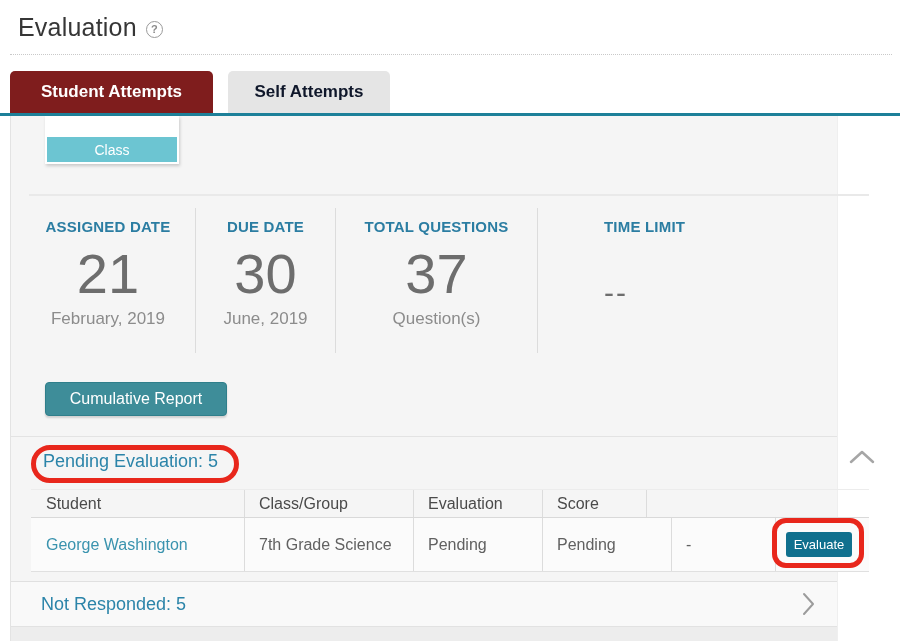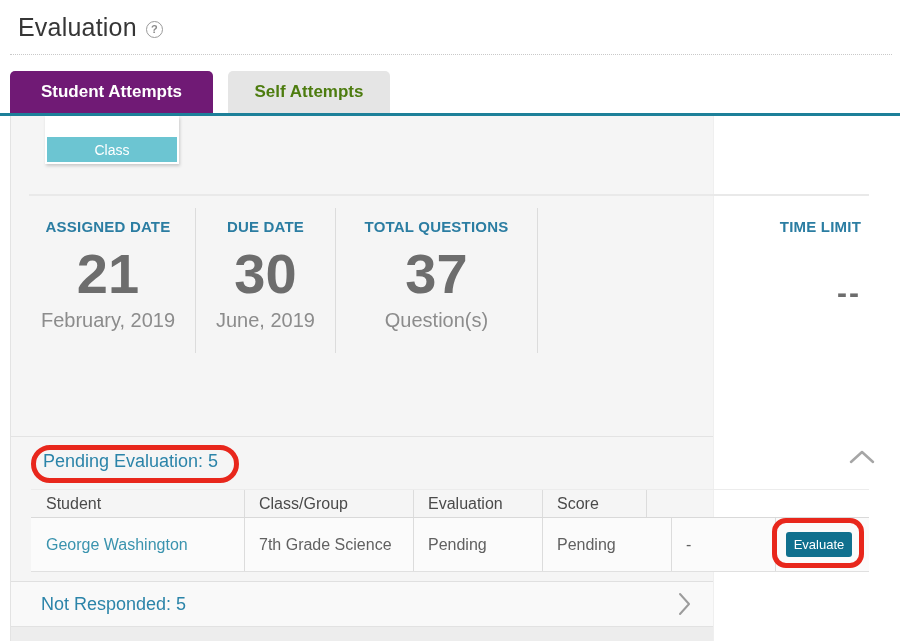--- a/index.html
+++ b/index.html
@@ -19,31 +19,31 @@
     border: 1px solid #9a9a9a; border-radius: 50%;
     color: #8a8a8a; font-size: 11px; font-weight: 700;
     display: inline-flex; align-items: center; justify-content: center;
   }
   .dotted-divider { margin: 9px 8px 0 10px; border-top: 1px dotted #c9c9c9; }
 
   
   .tabs { margin: 16px 0 0 10px; display: flex; gap: 15px; height: 42px; }
   .tab {
     display: flex; align-items: center; justify-content: center;
-    font-size: 17px; font-weight: 600; color: #4d7c0f;
+    font-size: 17px; font-weight: 600; color: #0f172a;
     background: #e5e5e5; border-radius: 5px 5px 0 0; cursor: pointer;
   }
-  .tab.active { background: #701a75; color: #ffffff; }
+  .tab.active { background: #7f1d1d; color: #ffffff; }
   .tab-student { width: 203px; }
   .tab-self { width: 162px; }
   .tab-underline { height: 3px; background: #1d8099; width: 900px; }
 
   
   .panel {
-    position: relative; margin-left: 10px; width: 704px; height: 525px;
+    position: relative; margin-left: 10px; width: 828px; height: 525px;
     background: #f5f5f5; border-left: 1px solid #e3e3e3; border-right: 1px solid #efefef;
   }
 
   
   .class-dd {
     position: absolute; left: 34px; top: 0; width: 134px; height: 48px;
     background: #ffffff; box-shadow: 1px 2px 3px rgba(0,0,0,.18);
   }
   .class-opt {
     position: absolute; left: 2px; right: 2px; bottom: 2px; height: 25px;
@@ -52,25 +52,25 @@
   }
 
   .divider-1 { position: absolute; left: 18px; width: 840px; top: 78px; border-top: 2px solid #e9e9e9; }
 
   
   .stats { position: absolute; left: 10px; top: 92px; width: 860px; height: 145px; display: flex; }
   .stat { text-align: center; padding-top: 10px; }
   .stat-1 { width: 175px; border-right: 1px solid #dcdcdc; }
   .stat-2 { width: 140px; border-right: 1px solid #dcdcdc; }
   .stat-3 { width: 202px; border-right: 1px solid #dcdcdc; }
-  .stat-4 { width: 323px; text-align: right; padding-left: 66px; }
+  .stat-4 { width: 323px; text-align: left; padding-left: 66px; }
   .stat-label { font-size: 15px; font-weight: 600; color: #2b7da2; letter-spacing: .2px; }
-  .stat-value { font-size: 56px; font-weight: 700; color: #6d6d6d; line-height: 1.05; margin-top: 10px; }
+  .stat-value { font-size: 56px; font-weight: 400; color: #6d6d6d; line-height: 1.05; margin-top: 10px; }
   .stat-value.dash { font-size: 30px; margin-top: 42px; letter-spacing: 2px; color: #6d6d6d; }
-  .stat-sub { font-size: 20px; color: #8c8c8c; margin-top: 5px; }
+  .stat-sub { font-size: 17px; color: #8c8c8c; margin-top: 5px; }
 
   
   .cumulative-btn {
     position: absolute; left: 34px; top: 266px; width: 182px; height: 34px;
     background: #3e8d99; border: 1px solid #2f7f8b; border-radius: 4px;
     color: #ffffff; font-size: 16px; font-family: inherit; cursor: pointer;
     box-shadow: 0 2px 2px rgba(0,0,0,.15);
   }
 
   
@@ -162,20 +162,21 @@
       <div class="stat-label">TOTAL QUESTIONS</div>
       <div class="stat-value">37</div>
       <div class="stat-sub">Question(s)</div>
     </div>
     <div class="stat stat-4">
       <div class="stat-label">TIME LIMIT</div>
       <div class="stat-value dash">--</div>
     </div>
   </div>
 
+  <button class="cumulative-btn">Cumulative Report</button>
 
   <div class="section-divider"></div>
 
   <div class="pending-title">Pending Evaluation: 5</div>
   <div class="annotation annot-pending"></div>
 
   <svg class="collapse-icon" width="26" height="16" viewBox="0 0 26 16">
     <polyline points="2,13 13,3 24,13" fill="none" stroke="#a6a6a6" stroke-width="2.5" stroke-linecap="round" stroke-linejoin="round"></polyline>
   </svg>
 

